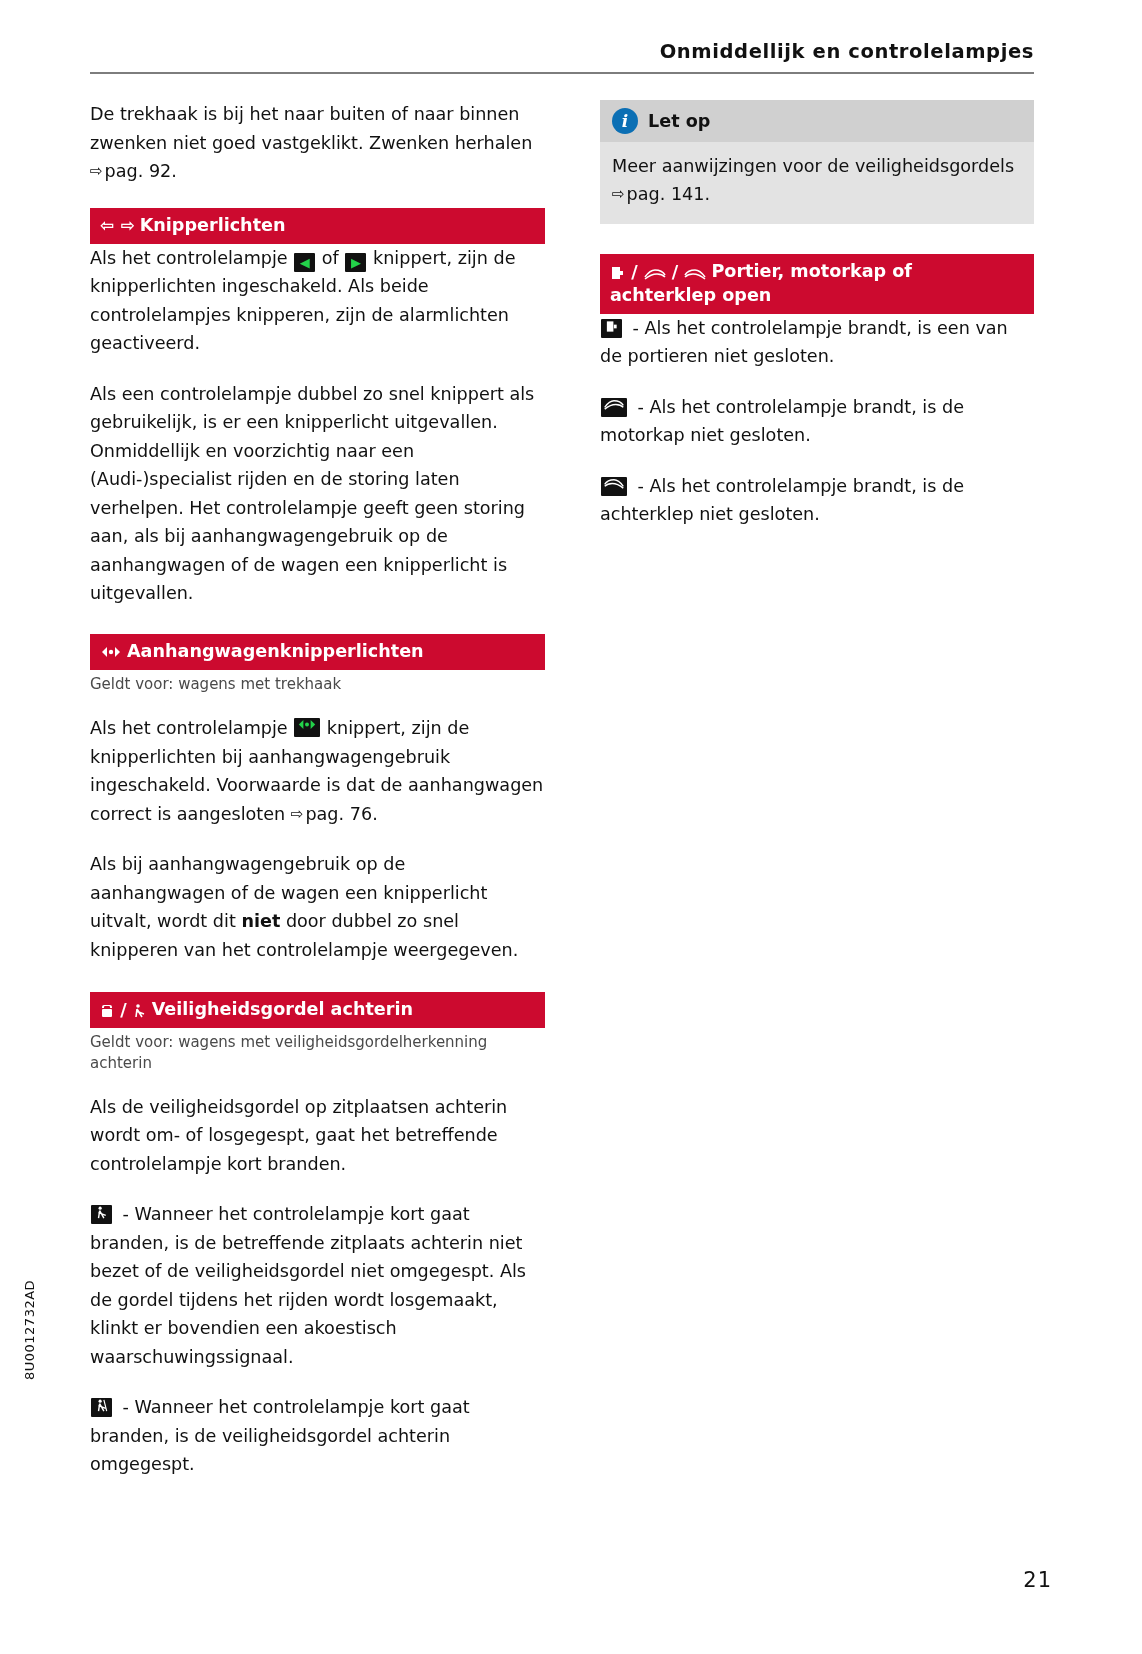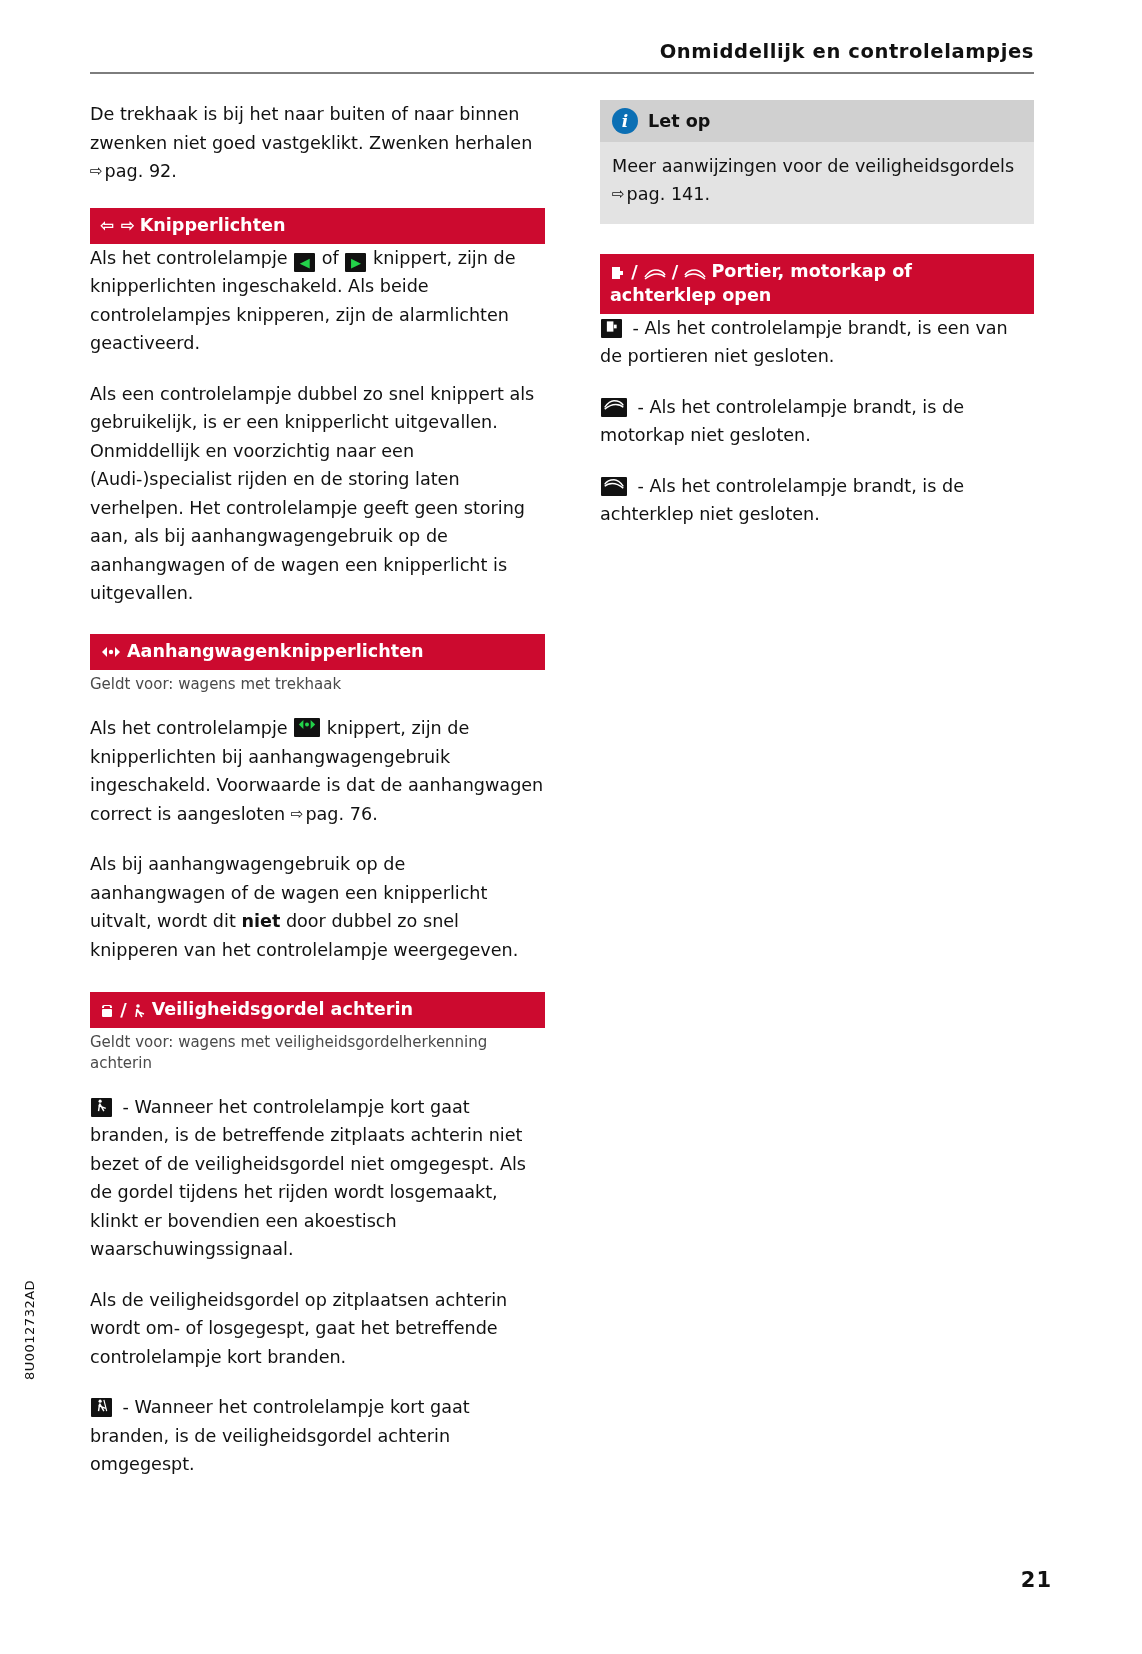--- a/index.html
+++ b/index.html
@@ -45,21 +45,21 @@
     letter-spacing: 0.5px;
     transform: rotate(-90deg);
     transform-origin: 0 0;
     color: #111;
     white-space: nowrap;
   }
   .page-number {
     position: absolute;
     right: 90px; bottom: 62px;
     font-size: 21px;
-    font-weight: bold;
+    font-weight: normal;
     letter-spacing: 1px;
   }
   
   .col-left {
     position: absolute;
     left: 90px; top: 100px;
     width: 455px;
   }
   .col-right {
     position: absolute;
@@ -225,30 +225,30 @@
         </svg>
         <span style="color:#fff;font-weight:bold;">/</span>
         <svg class="ic" style="display:inline-block;vertical-align:-3px" width="14" height="16" viewBox="0 0 14 16">
           <circle cx="5" cy="3" r="1.8" fill="#fff"></circle>
           <path d="M4 6 L9 14 M4 6 L3 14 M3 8 L11 11" stroke="#fff" stroke-width="1.6" fill="none"></path>
         </svg>
       </span><span>Veiligheidsgordel achterin</span>
     </div>
     <div class="subnote">Geldt voor: wagens met veiligheidsgordelherkenning achterin</div>
 
+    <p class="body">Als de veiligheidsgordel op zitplaatsen achterin wordt om- of losgegespt, gaat het betreffende controlelampje kort branden.</p>
+
     <p class="body">
       <span class="chip para-icon">
         <svg class="ic" width="14" height="15" viewBox="0 0 14 16">
             <circle cx="5" cy="3.4" r="1.7" fill="#fff"></circle>
             <path d="M4.5 6 L9 14 M4.5 6 L3.3 14 M3.2 8.2 L11 11" stroke="#fff" stroke-width="1.5" fill="none"></path>
           </svg>
       </span><span> - Wanneer het controlelampje kort gaat branden, is de betreffende zitplaats achterin niet bezet of de veiligheidsgordel niet omgegespt. Als de gordel tijdens het rijden wordt losgemaakt, klinkt er bovendien een akoestisch waarschuwingssignaal.</span>
     </p>
-
-    <p class="body">Als de veiligheidsgordel op zitplaatsen achterin wordt om- of losgegespt, gaat het betreffende controlelampje kort branden.</p>
 
     <p class="body">
       <span class="chip para-icon">
         <svg class="ic" width="14" height="15" viewBox="0 0 14 16">
             <circle cx="5" cy="3.4" r="1.7" fill="#fff"></circle>
             <path d="M4.5 6 L9 14 M4.5 6 L3.3 14 M3.2 8.2 L11 11" stroke="#fff" stroke-width="1.5" fill="none"></path>
             <path d="M9 2 L12 14" stroke="#fff" stroke-width="1.2"></path>
           </svg>
       </span><span> - Wanneer het controlelampje kort gaat branden, is de veiligheidsgordel achterin omgegespt.</span>
     </p>

